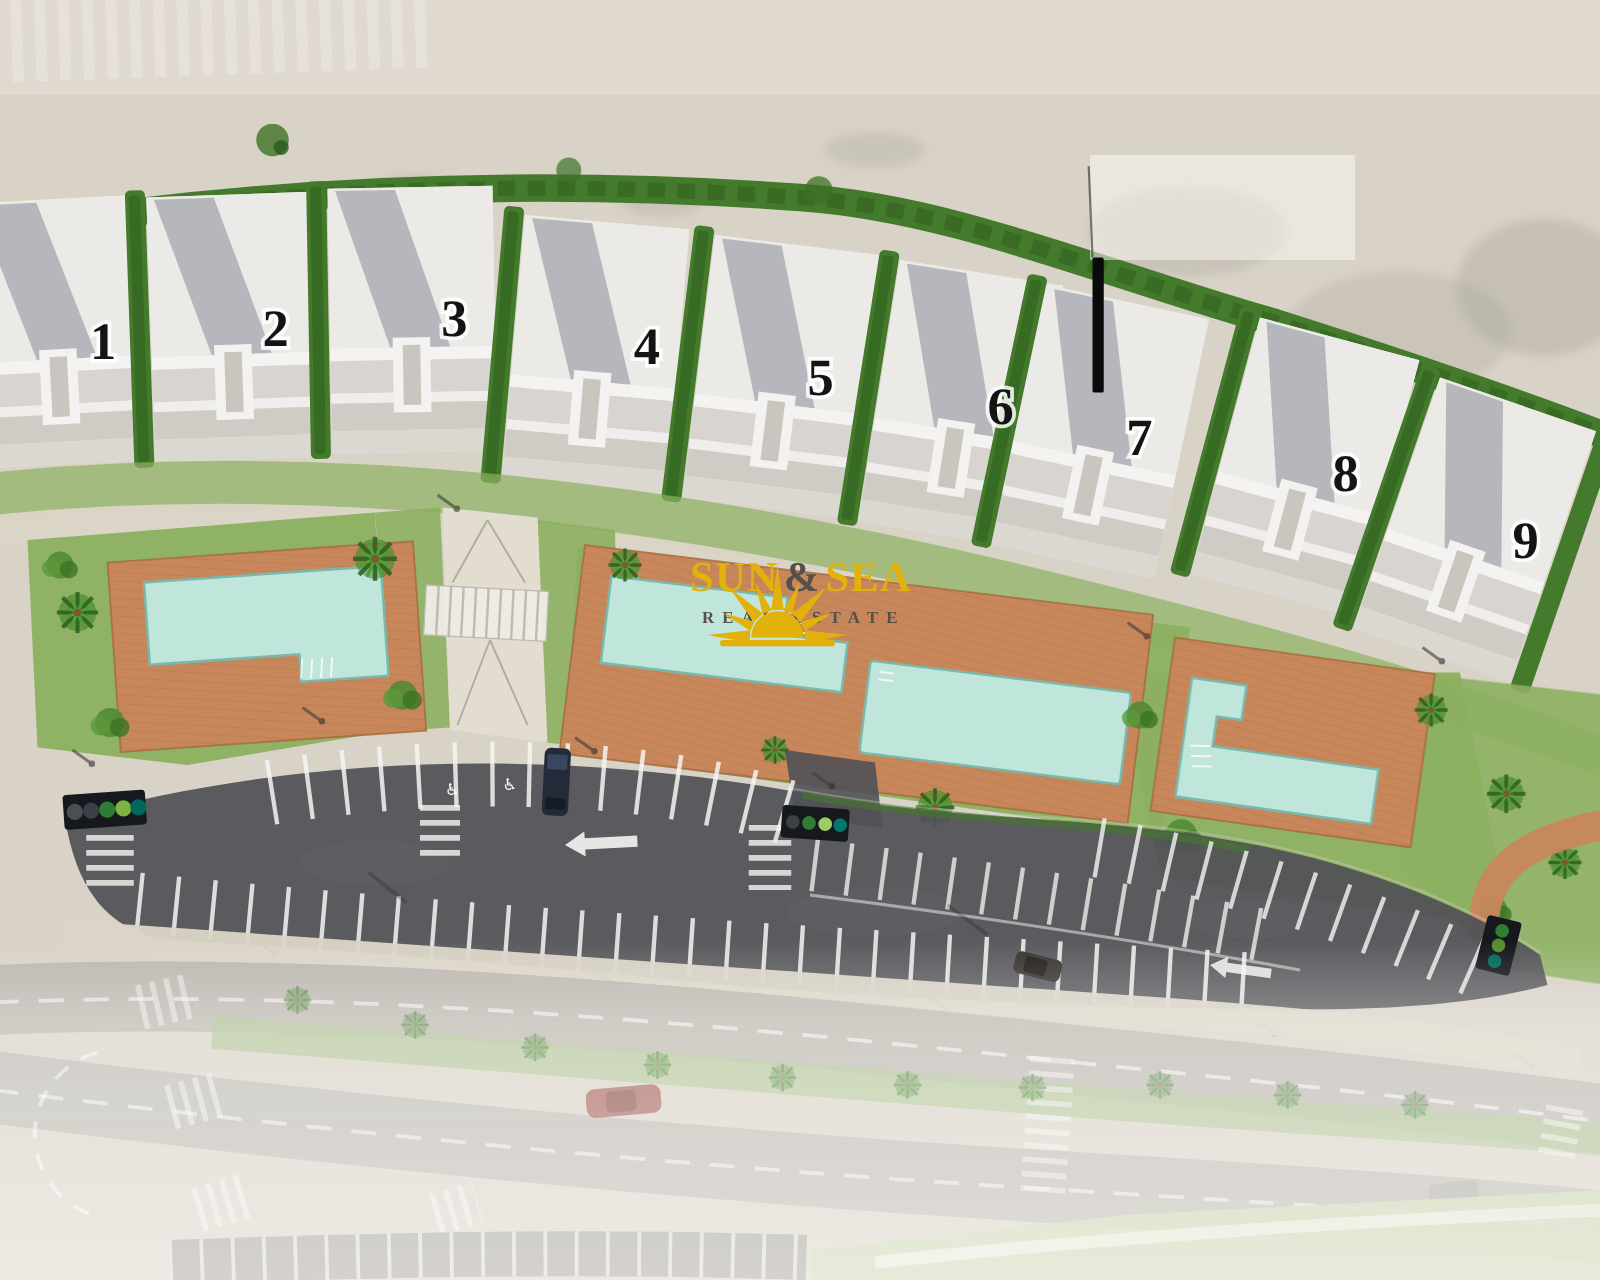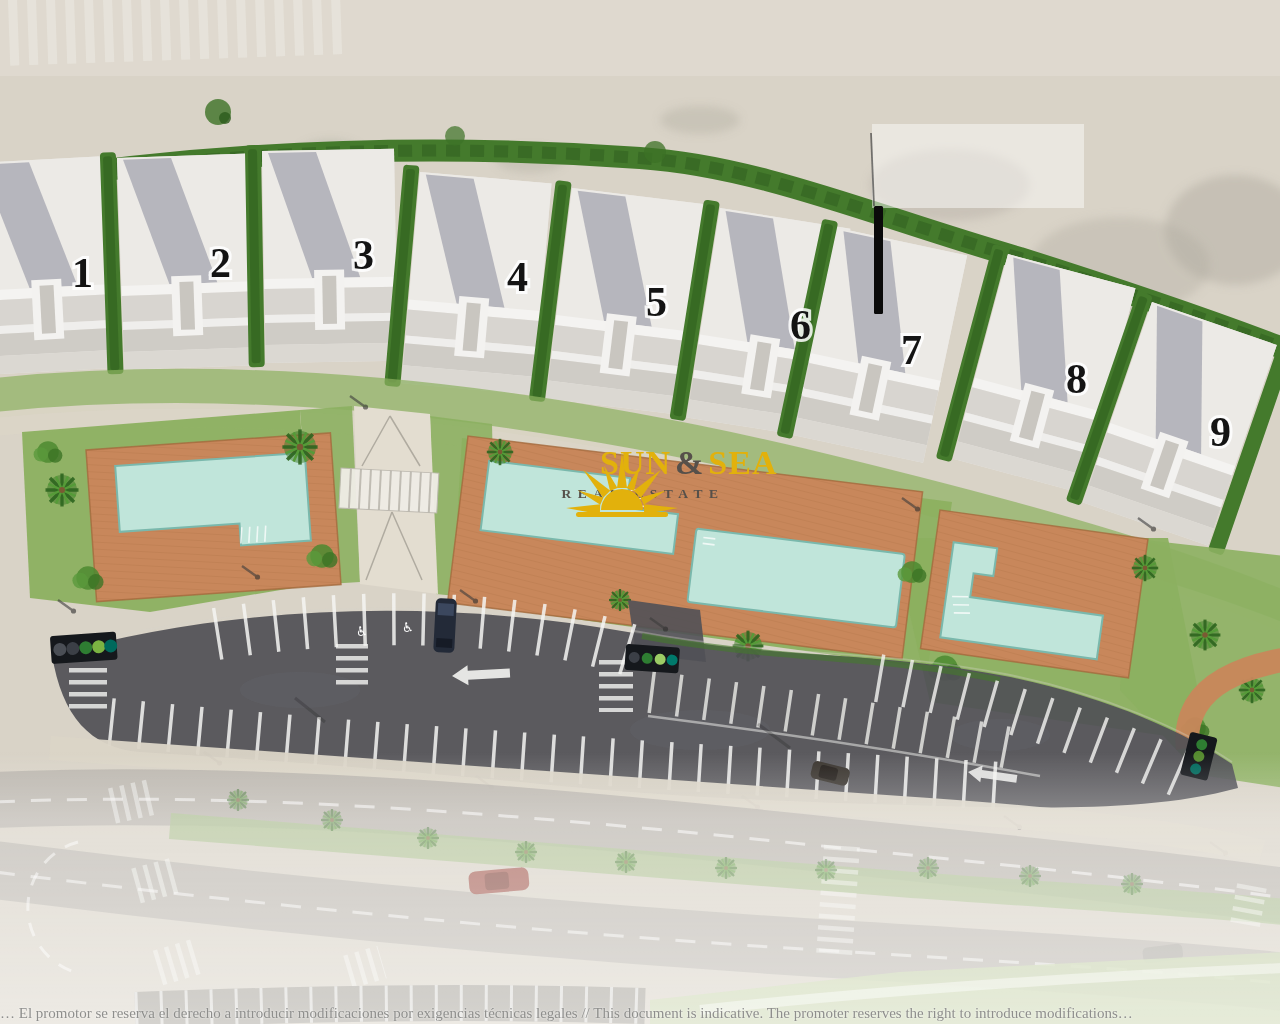--- a/index.html
+++ b/index.html
@@ -5,21 +5,21 @@
   html,body{margin:0;padding:0;background:#cfc9bd;}
   .stage{position:relative;width:1280px;height:1024px;overflow:hidden;
          font-family:"Liberation Sans",sans-serif;background:var(--sand,#d9d3c7);}
   .stage svg{position:absolute;left:0;top:0;}
   .num{font:700 42px "Liberation Serif",serif;fill:var(--number_ink,#141414);
        paint-order:stroke;stroke:#ffffff;stroke-width:6px;stroke-opacity:.85;}
   .wc{font:13px "DejaVu Sans",sans-serif;fill:#ffffff;}
   .logo{position:absolute;left:552px;top:444px;width:176px;text-align:center;z-index:5;}
   .logo-sun{display:block;margin:0 auto -8px auto;}
   .logo-title{font:700 34px "Liberation Serif",serif;letter-spacing:1px;color:var(--logo_gold,#e2b10c);
-              white-space:nowrap;margin-left:48px;}
+              white-space:nowrap;}
   .logo-title .amp{color:var(--logo_dark,#56504a);padding:0 4px;}
   .logo-sub{margin-top:4px;font:600 13.5px "Liberation Serif",serif;letter-spacing:6.5px;
             padding-left:6px;color:var(--logo_dark,#56504a);white-space:nowrap;}
   .footer{position:absolute;left:0;bottom:2px;width:1280px;overflow:hidden;white-space:nowrap;
           font:15px "Liberation Serif",serif;color:#8e8e8c;z-index:6;
           text-shadow:0 0 2px rgba(255,255,255,.9);}
 </style>
 </head>
 <body>
 
@@ -378,14 +378,13 @@
       <polygon points="-4,-14 4,-14 0,-40" transform="rotate(66 0 8)"></polygon>
       <polygon points="-5,-14 5,-14 0,-48" transform="rotate(88 0 8)"></polygon>
       <path d="M -21,8 A 21 21 0 0 1 21,8 Z"></path>
       <rect x="-46" y="10" width="92" height="5" rx="2.5"></rect>
     </g>
   </svg>
   <div class="logo-title"><span>SUN</span><span class="amp">&amp;</span><span>SEA</span></div>
   <div class="logo-sub">REAL ESTATE</div>
 </div>
 
-<div class="footer">… El promotor se reserva el derecho a introducir modificaciones por exigencias técnicas legales // This document is indicative. The promoter reserves the right to introduce modifications…</div>
 </div>
 
 </body></html>

